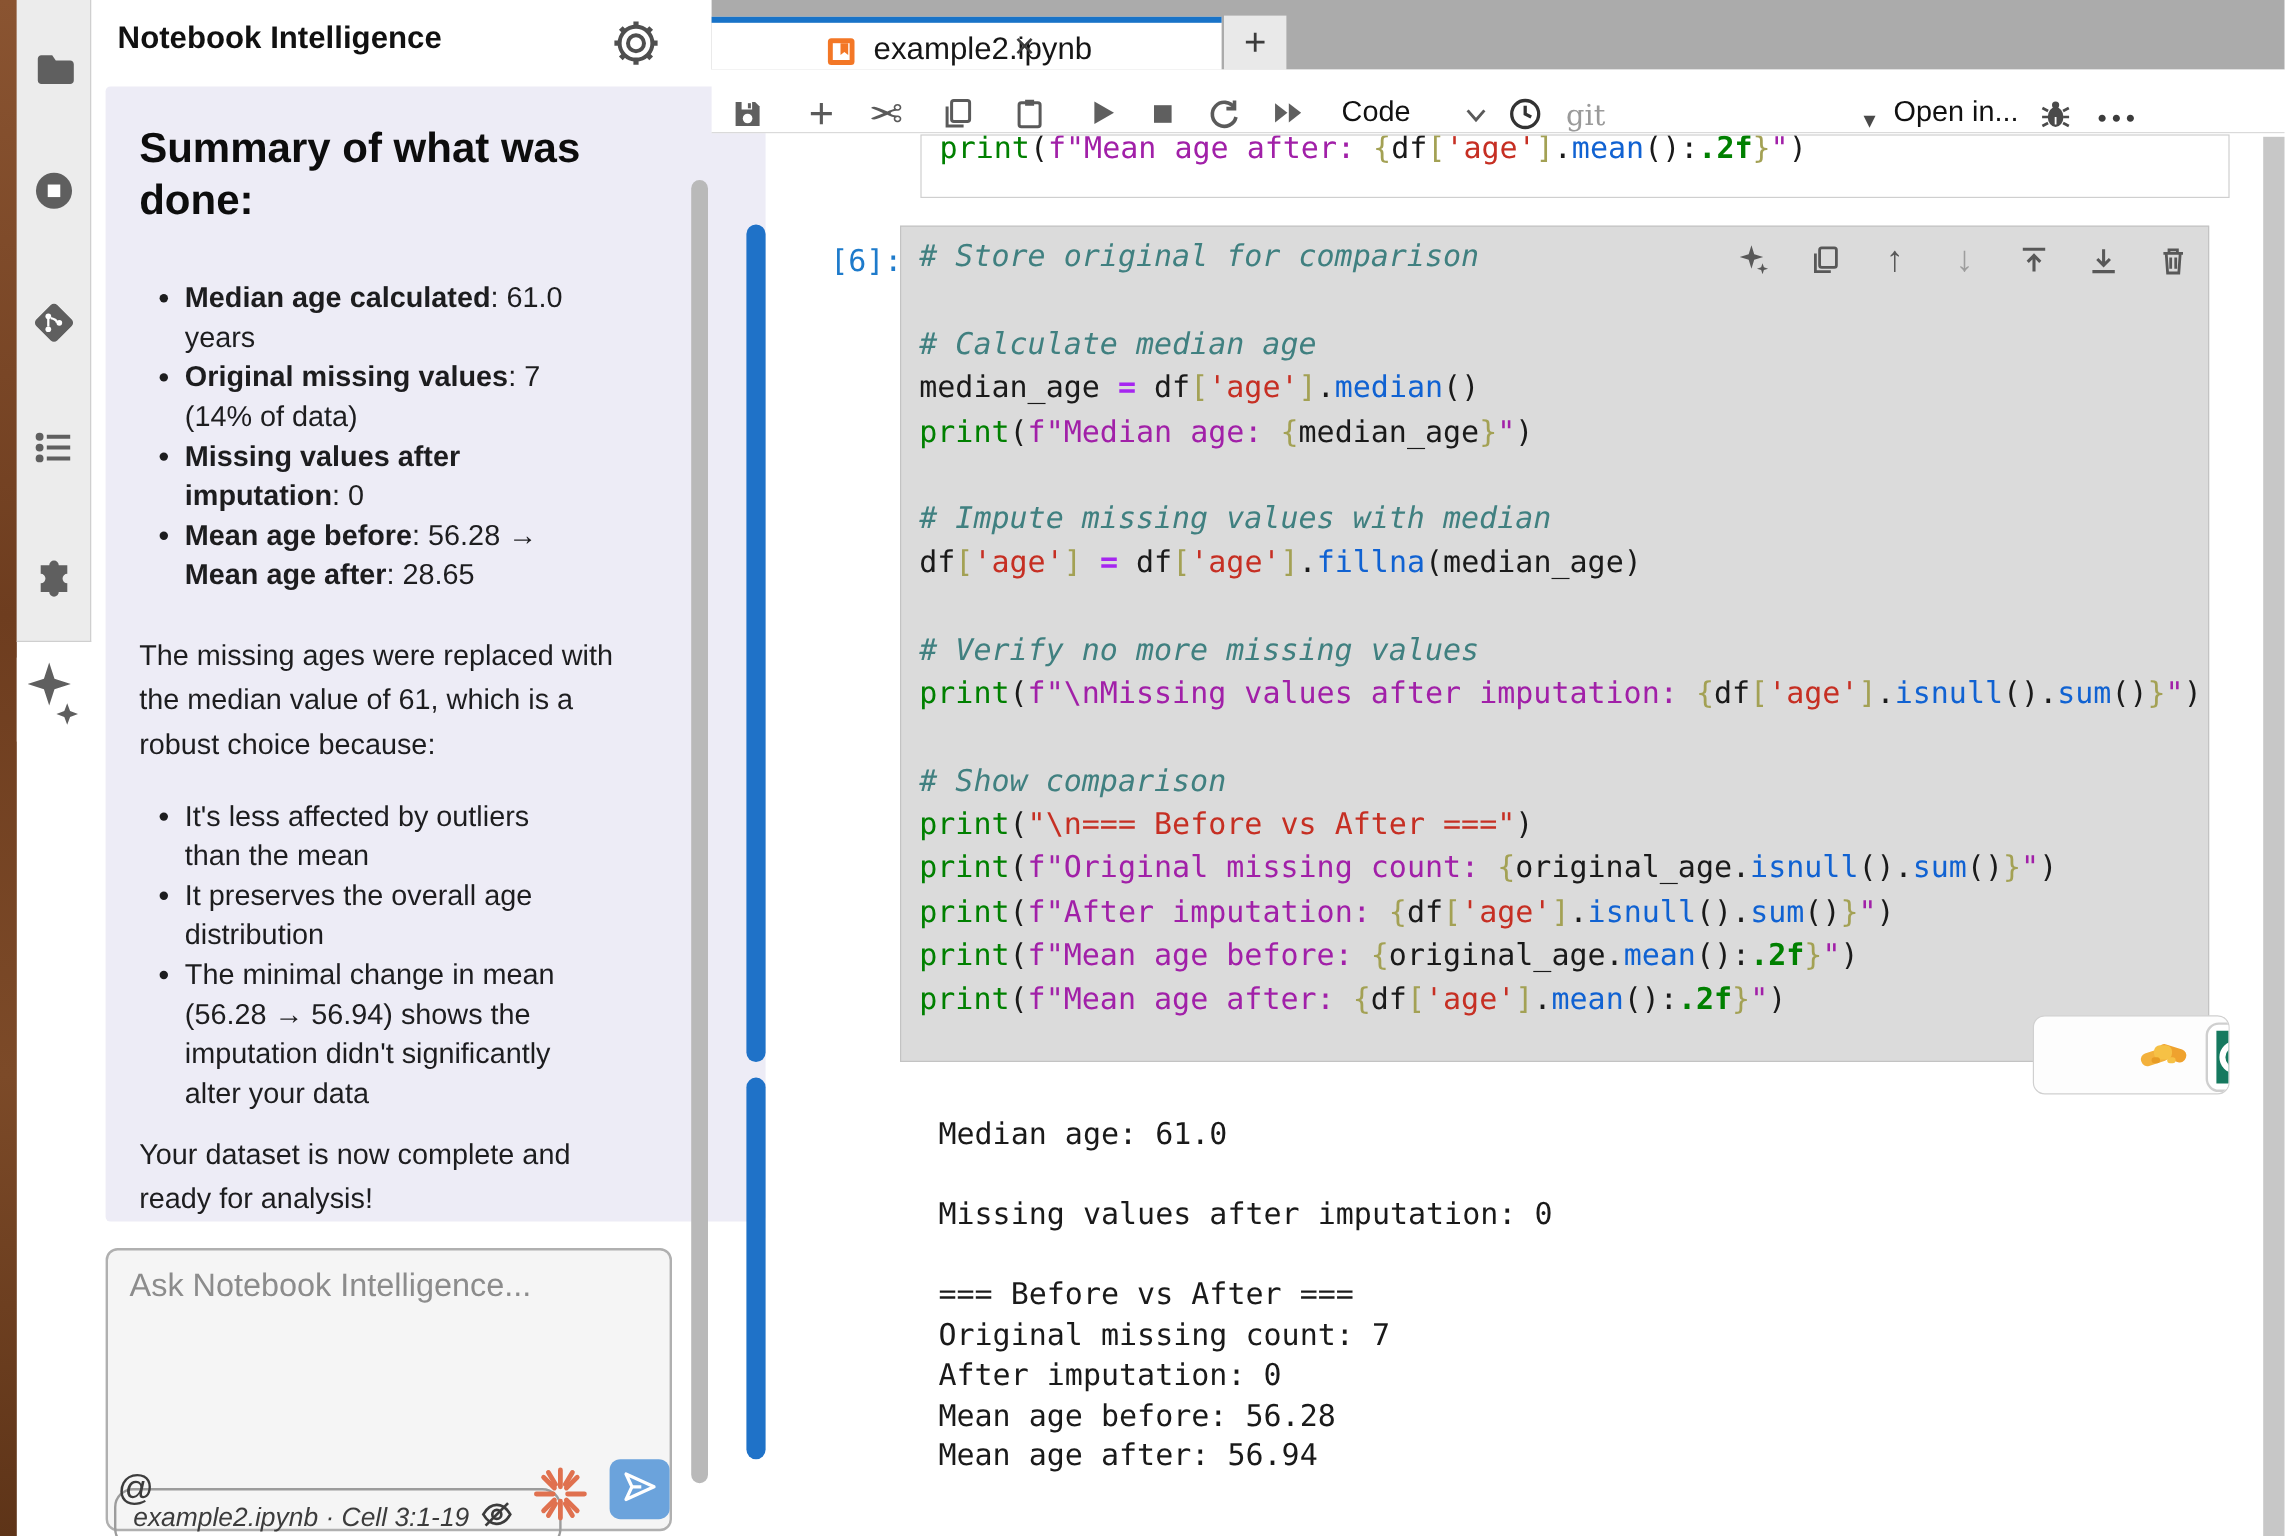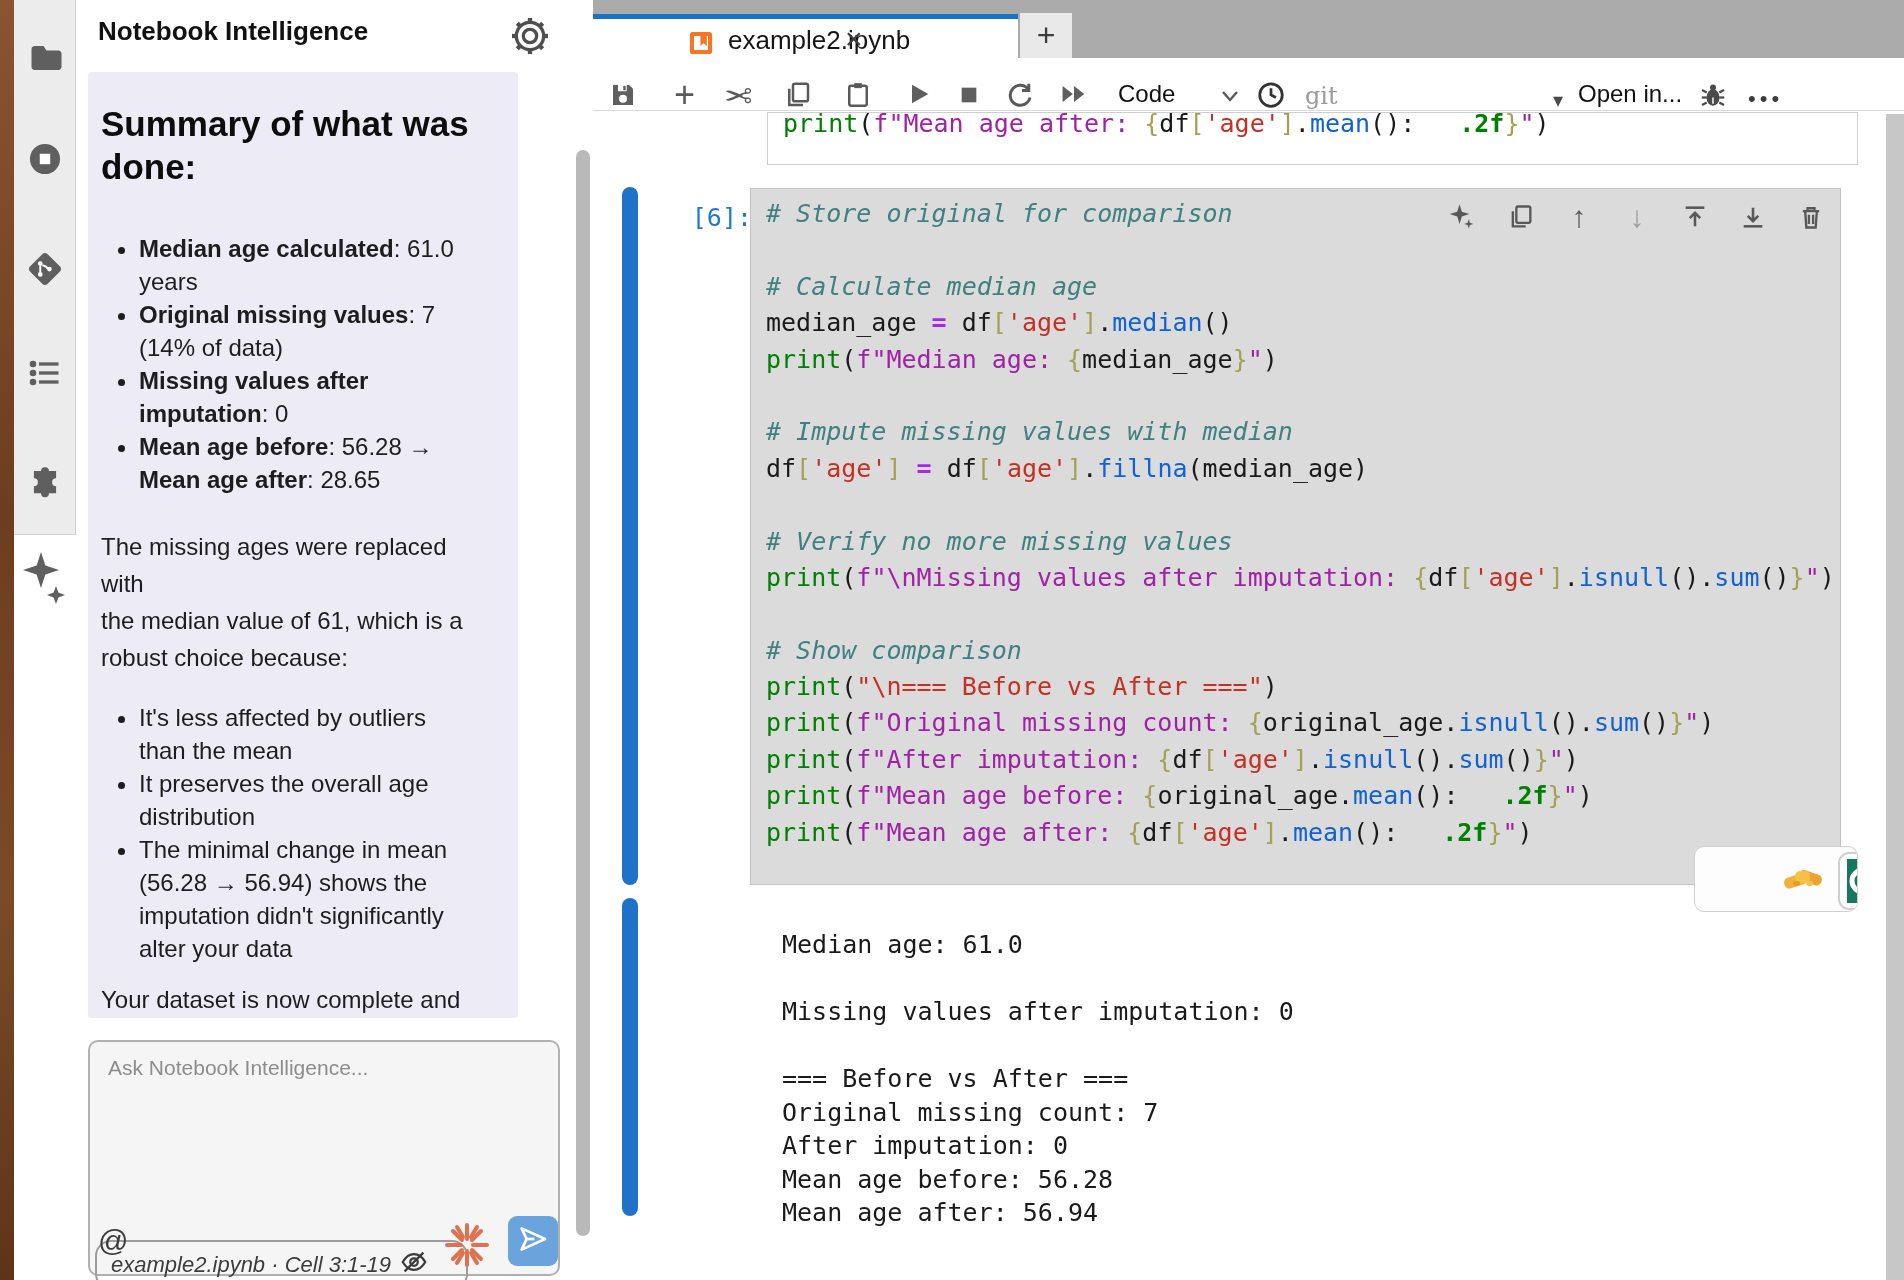--- a/index.html
+++ b/index.html
@@ -12,34 +12,34 @@
     background:linear-gradient(180deg,#8a5431 0%,#6e3d1f 40%,#7c4a28 70%,#5e3418 100%);}
   .actbar{left:14px;top:0;width:61px;height:534px;background:#ececec;
     border-right:1px solid #cfcfcf;border-bottom:1px solid #cfcfcf;}
   .acticon{position:absolute;left:0;width:61px;text-align:center;}
   .actbar svg,.act-ai svg{display:inline-block;}
   .act-ai{left:14px;top:548px;width:61px;height:70px;text-align:center;background:#fff;}
 
   
   .chat-title{left:98px;top:16px;font-size:26px;font-weight:bold;color:#111;}
   .gear{left:510px;top:14px;}
-  .bubble{left:88px;top:72px;width:430px;height:946px;background:#edecf6;border-radius:4px;
-    padding:30px 30px 0 13px;box-sizing:border-box;overflow:hidden;color:#1d1d1f;}
+  .bubble{left:88px;top:72px;width:550px;height:946px;background:#edecf6;border-radius:4px;
+    padding:30px 30px 0 28px;box-sizing:border-box;overflow:hidden;color:#1d1d1f;}
   .bubble h2{margin:0 0 44px 0;font-size:35px;line-height:43px;color:#0d0d0d;white-space:pre-line;}
   .bubble ul{margin:0 0 32px 0;padding:0 0 0 38px;}
   .bubble ul.second{margin-bottom:0;}
   .bubble li{font-size:24px;line-height:33px;white-space:pre-wrap;}
   .bubble p{margin:0;font-size:24px;line-height:37px;white-space:pre-line;}
   .bubble p.p2{margin-top:16px;}
   .seg-b{font-weight:bold;}
 
   
   .inputbox{left:88px;top:1040px;width:472px;height:236px;background:#f5f5f5;
     border:2px solid #b0b0b0;border-radius:10px;box-sizing:border-box;}
-  .placeholder{left:108px;top:1056px;font-size:21px;color:#8c8c8c;}
+  .placeholder{left:108px;top:1056px;font-size:27px;color:#8c8c8c;}
   .chip{left:95px;top:1240px;width:373px;height:50px;border:2px solid #9c9c9c;border-radius:16px;
     box-sizing:border-box;display:flex;align-items:center;padding:0 10px 0 14px;gap:8px;}
   .chip span{font-size:22px;font-style:italic;color:#3c3c3c;white-space:nowrap;}
   .mention{left:98px;top:1224px;font-size:30px;color:#3c3c3c;}
   .starburst{left:443px;top:1221px;}
   .sendbtn{left:508px;top:1216px;width:50px;height:50px;background:#6ba3dc;border-radius:9px;
     display:flex;align-items:center;justify-content:center;}
   .chat-scroll{left:576px;top:150px;width:14px;height:1086px;background:#b9b9b9;border-radius:7px;}
 
   
@@ -66,21 +66,21 @@
   .editor{left:750px;top:188px;width:1091px;height:697px;background:#dbdbdb;border:1px solid #c3c3c3;
     box-sizing:border-box;overflow:hidden;padding:7px 0 0 15px;}
   .cl{height:36.4px;line-height:36.4px;font-size:25px;white-space:pre;color:#1a1a1a;}
   .t-c{color:#408080;font-style:italic;}
   .t-k{color:#008000;}
   .t-o{color:#a626f0;font-weight:bold;}
   .t-b{color:#a3a154;}
   .t-s{color:#c62f23;}
   .t-f{color:#a120a8;}
   .t-m{color:#1062d2;}
-  .t-g{color:#008000;font-weight:bold;margin-left:44px;}
+  .t-g{color:#008000;font-weight:bold;}
   .t-v{color:#1a1a1a;}
 
   .celltools{left:1447px;top:201px;display:flex;gap:26px;align-items:center;}
   .celltools .ct{width:32px;height:32px;display:flex;align-items:center;justify-content:center;}
   .arrow-up{font-size:30px;color:#585858;}
   .arrow-down{font-size:30px;color:#9d9d9d;}
 
   .tooltip{left:1694px;top:846px;width:164px;height:66px;background:#fdfdfd;border:1px solid #d0d0d0;
     border-radius:10px;box-sizing:border-box;overflow:hidden;}
   .hshake{position:absolute;left:86px;top:10px;}

